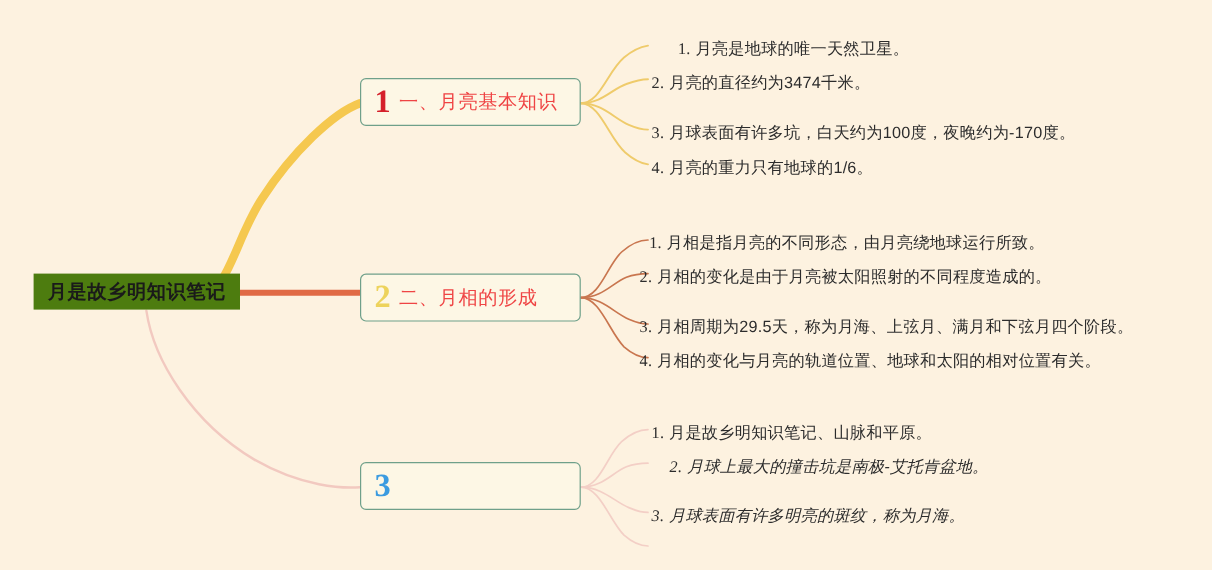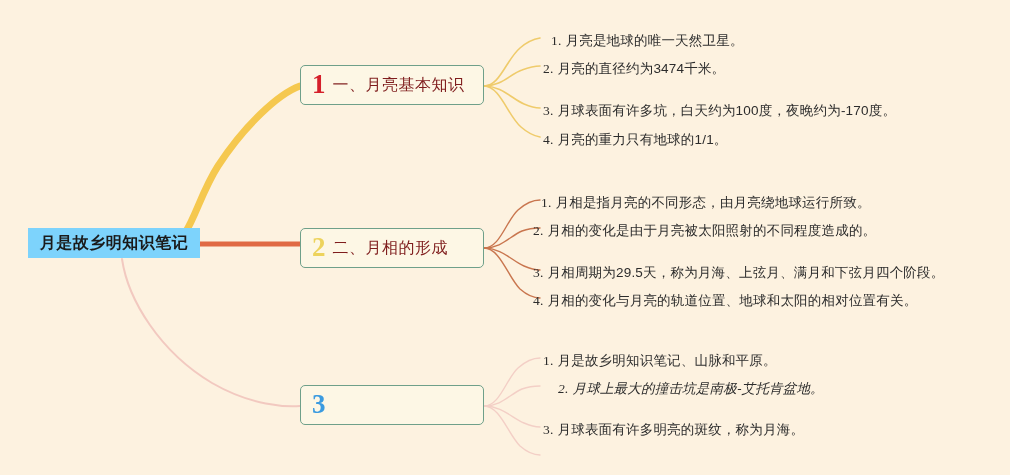--- a/index.html
+++ b/index.html
@@ -70,21 +70,21 @@
     font-family: "Liberation Serif", "DejaVu Serif", serif;
     font-size: 27px;
     font-weight: bold;
     line-height: 1;
     margin-right: 7px;
     position: relative;
     top: -1px;
   }
   .branch-label {
     font-size: 16px;
-    color: #7f1d1d;
+    color: #ef4444;
     white-space: nowrap;
     letter-spacing: 0.5px;
   }
 
   #branch-1 { left: 300px; top: 65px;  width: 184px; }
   #branch-2 { left: 300px; top: 228px; width: 184px; }
   #branch-3 { left: 300px; top: 385px; width: 184px; }
 
   
   .leaf {
@@ -128,44 +128,44 @@
     </g>
 
     <g fill="none" stroke="#F3CFC6" stroke-width="1.4" stroke-linecap="round">
       <path d="M 484 406 C 500 406, 506 379, 518 368 C 527 360, 534 358, 540 358"></path>
       <path d="M 484 406 C 502 406, 510 394, 522 389 C 530 386, 535 386, 540 386"></path>
       <path d="M 484 406 C 502 406, 512 418, 524 423 C 531 426, 535 427, 540 427"></path>
       <path d="M 484 406 C 500 406, 508 434, 520 446 C 528 453, 534 455, 540 455"></path>
     </g>
   </svg>
 
-  <div class="root-node" style="background: #7dd3fc;">
+  <div class="root-node" style="background: #4d7c0f;">
     <span class="root-label" style="color: rgb(26, 26, 26);">月是故乡明知识笔记</span>
   </div>
 
   <div class="branch-node" id="branch-1" style="border-color: rgb(111, 160, 138);">
     <span class="branch-num" style="color: rgb(213, 32, 43);">1</span>
     <span class="branch-label">一、月亮基本知识</span>
   </div>
 
-  <div class="leaf" style="left:551px; top:32px;">
+  <div class="leaf" style="left:565px; top:32px;">
     <span class="leaf-idx">1.</span>
     <span>月亮是地球的唯一天然卫星。</span>
   </div>
   <div class="leaf" style="left:543px; top:60px;text-align:center;">
     <span class="leaf-idx">2.</span>
     <span>月亮的直径约为3474千米。</span>
   </div>
   <div class="leaf" style="left:543px; top:102px;">
     <span class="leaf-idx">3.</span>
     <span>月球表面有许多坑，白天约为100度，夜晚约为-170度。</span>
   </div>
   <div class="leaf" style="left:543px; top:131px;">
     <span class="leaf-idx">4.</span>
-    <span>月亮的重力只有地球的1/1。</span>
+    <span>月亮的重力只有地球的1/6。</span>
   </div>
 
   <div class="branch-node" id="branch-2" style="border-color: rgb(111, 160, 138);">
     <span class="branch-num" style="color: rgb(237, 211, 92);">2</span>
     <span class="branch-label">二、月相的形成</span>
   </div>
 
   <div class="leaf" style="left:541px; top:194px;">
     <span class="leaf-idx">1.</span>
     <span>月相是指月亮的不同形态，由月亮绕地球运行所致。</span>
@@ -188,18 +188,18 @@
   </div>
 
   <div class="leaf" style="left:543px; top:352px;">
     <span class="leaf-idx">1.</span>
     <span>月是故乡明知识笔记、山脉和平原。</span>
   </div>
   <div class="leaf" style="left:558px; top:380px;font-style:italic;">
     <span class="leaf-idx">2.</span>
     <span>月球上最大的撞击坑是南极-艾托肯盆地。</span>
   </div>
-  <div class="leaf" style="left:543px; top:421px;">
+  <div class="leaf" style="left:543px; top:421px;font-style:italic;">
     <span class="leaf-idx">3.</span>
     <span>月球表面有许多明亮的斑纹，称为月海。</span>
   </div>
 
 </div>
 
 </body></html>

